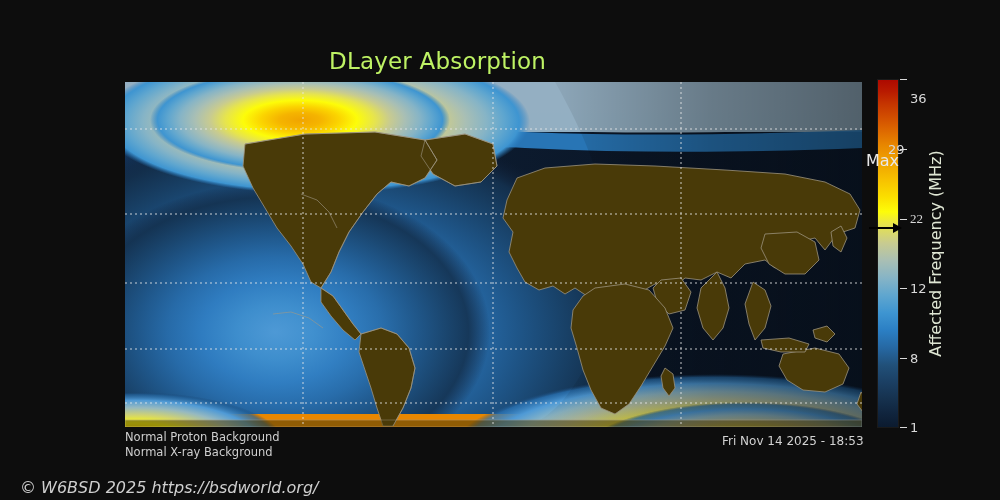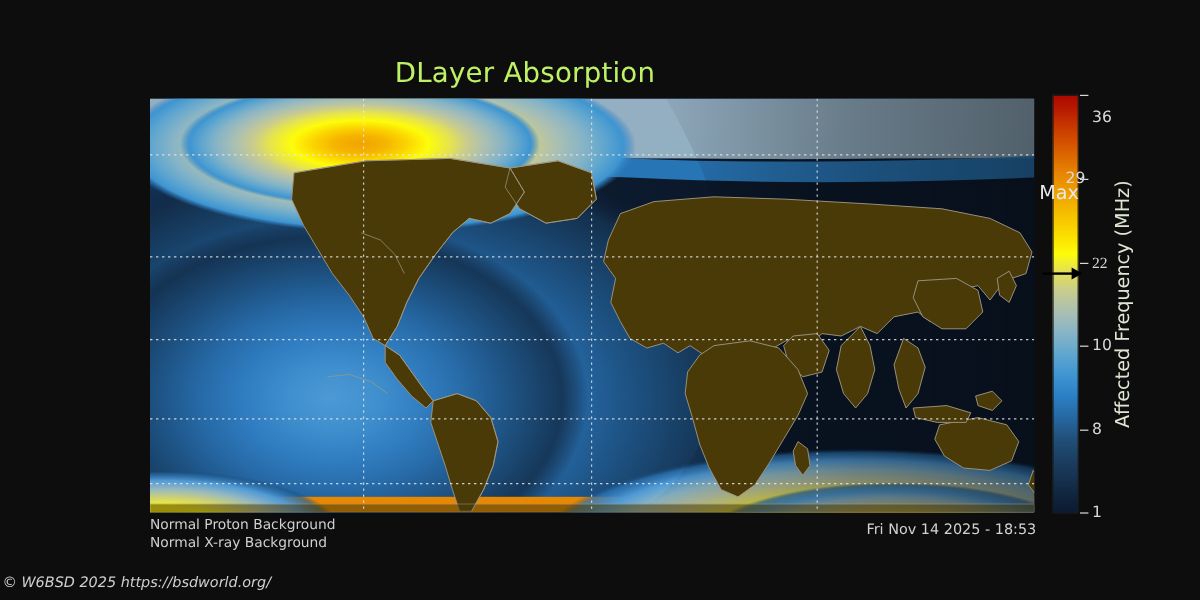--- a/index.html
+++ b/index.html
@@ -81,22 +81,22 @@
   .max-label{
     position:absolute;left:866px;top:151px;color:#e8e8e8;font-size:16px;
   }
 
   
   .note{position:absolute;color:#cfcfcf;font-size:11.5px;white-space:nowrap;}
   .note-proton{left:125px;top:430px;}
   .note-xray{left:125px;top:445px;}
   .stamp{left:722px;top:434px;font-size:12px;color:#d2d2d2;}
   .credit{
-    position:absolute;left:2px;top:478px;
-    color:#cfcfcf;font-size:12px;font-style:italic;white-space:nowrap;
+    position:absolute;left:20px;top:478px;
+    color:#cfcfcf;font-size:16px;font-style:italic;white-space:nowrap;
   }
 </style>
 </head>
 <body>
 
 <div id="root">
 
   <div class="title">DLayer Absorption</div>
 
   <div class="map-frame">
@@ -285,21 +285,21 @@
   <div class="cb-tick" style="left:900px;top:79px;"></div>
   <div class="cb-lab" style="left:910px;top:77px;margin-top:21px;">36</div>
 
   <div class="cb-tick" style="left:900px;top:149px;"></div>
   <div class="cb-lab" style="left:888px;top:149px;">29</div>
 
   <div class="cb-tick" style="left:900px;top:219px;"></div>
   <div class="cb-lab" style="left:910px;top:219px;font-family:Liberation Serif, serif;">22</div>
 
   <div class="cb-tick" style="left:900px;top:288px;"></div>
-  <div class="cb-lab" style="left:910px;top:288px;">10</div>
+  <div class="cb-lab" style="left:910px;top:288px;">12</div>
 
   <div class="cb-tick" style="left:900px;top:358px;"></div>
   <div class="cb-lab" style="left:910px;top:358px;">8</div>
 
   <div class="cb-tick" style="left:900px;top:427px;"></div>
   <div class="cb-lab" style="left:910px;top:427px;">1</div>
 
   <div class="max-label">Max</div>
 
   <div class="cb-axis-label">

